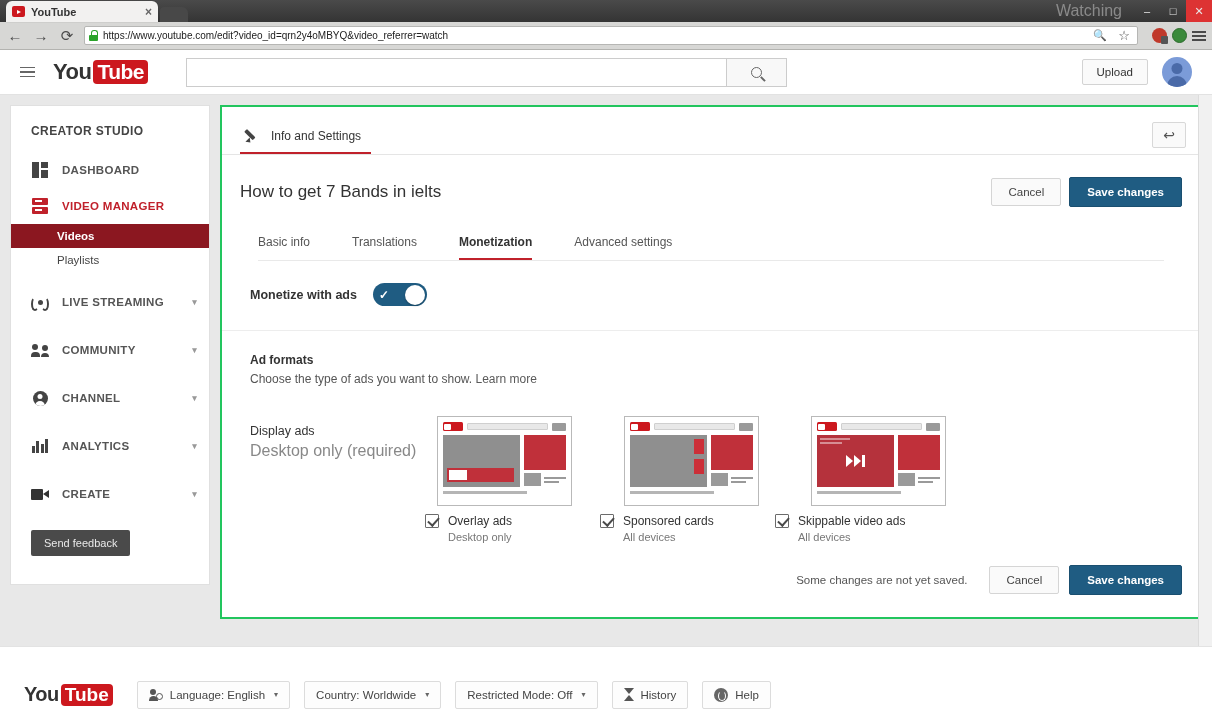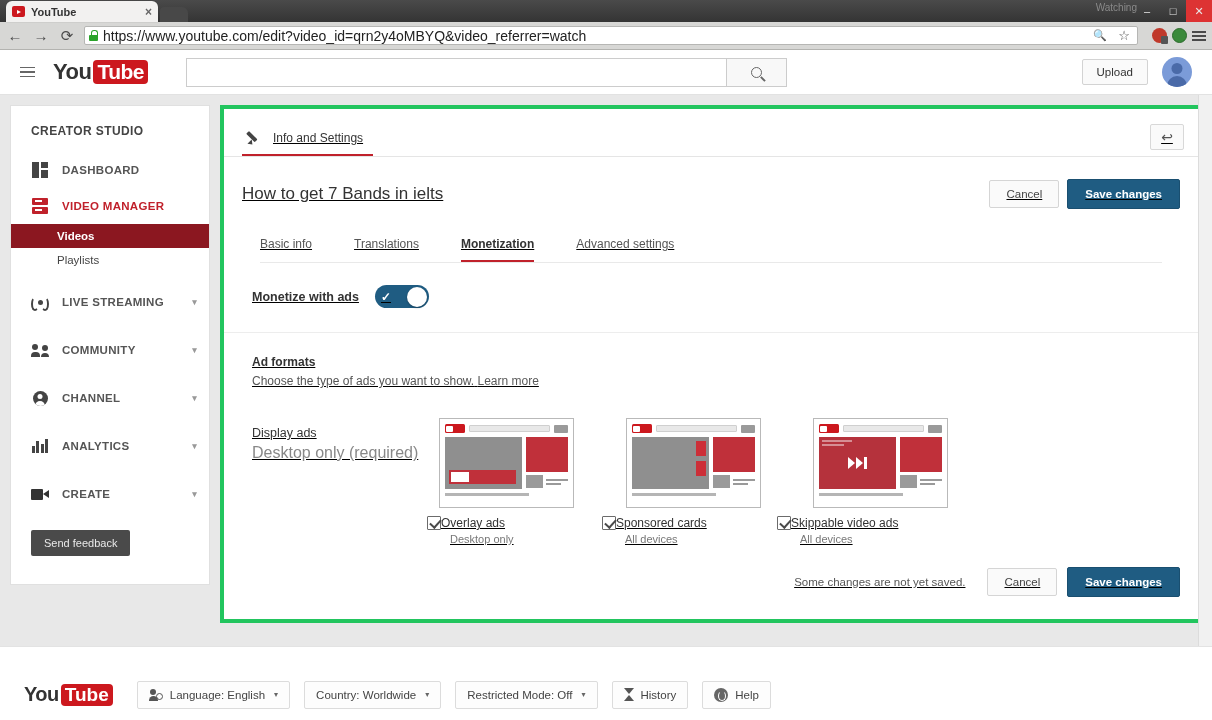--- a/index.html
+++ b/index.html
@@ -42,37 +42,37 @@
   .tab-new {
     width: 28px; height: 15px; background:#484848; border-radius:4px 6px 0 0;
     margin-left: 2px; margin-bottom:0;
   }
   .win-controls {
     position:absolute; right:0; top:0; height:22px;
     display:flex; align-items:center; gap:0;
   }
   .win-btn { width:26px; height:22px; display:flex; align-items:center; justify-content:center; color:#e8e8e8; font-size:11px; }
   .win-btn.close { background:#d33; }
-  .win-ghost { position:absolute; right:75px; top:2px; font-size:10px; color:#8a8a8a; }
+  .win-ghost { position:absolute; right:90px; top:2px; font-size:16px; color:#8a8a8a; }
 
   .navbar {
     height: 28px; background:#d7d7d5; border-bottom:1px solid #b3b3b0;
     display:flex; align-items:center; padding: 0 6px; gap: 8px;
   }
   .nav-ico { width:18px; height:18px; display:flex; align-items:center; justify-content:center; color:#4a4a4a; font-size:15px; cursor:pointer; }
   .urlbar {
     flex:1; height:19px; background:#fff; border:1px solid #b6b6b4; border-radius:2px;
     display:flex; align-items:center; padding:0 4px; gap:5px;
   }
   .lock {
     width:9px; height:11px; position:relative; flex:none;
   }
   .lock::before{content:""; position:absolute; bottom:0; width:9px; height:6px; background:#2aa32a; border-radius:1px;}
   .lock::after{content:""; position:absolute; top:0; left:2px; width:5px; height:6px; border:1.5px solid #2aa32a; border-bottom:none; border-radius:3px 3px 0 0;}
-  .url-text { font-size:14px; color:#222; white-space:nowrap; }
+  .url-text { font-size:10px; color:#222; white-space:nowrap; }
   .url-right { display:flex; align-items:center; gap:5px; padding-left:6px; }
   .ext-red { width:15px; height:15px; border-radius:50%; background:#c0392b; position:relative; }
   .ext-red::after{content:""; position:absolute; right:-1px; bottom:-1px; width:7px;height:8px;background:#555;border-radius:1px;}
   .ext-green { width:15px; height:15px; border-radius:50%; background:#3b8a3b; border:1.5px solid #2c6b2c;}
   .burger { display:flex; flex-direction:column; gap:2px; cursor:pointer;}
   .burger span { display:block; width:14px; height:2px; background:#4a4a4a; }
 
   
   .yt-header {
     height: 45px; background:#fff; border-bottom:1px solid #e2e2e2;
@@ -156,21 +156,21 @@
   .ic-chan::before{content:"";position:absolute;top:3px;left:50%;transform:translateX(-50%);width:5px;height:5px;border-radius:50%;background:#fff;}
   .ic-chan::after{content:"";position:absolute;bottom:0;left:50%;transform:translateX(-50%);width:10px;height:5px;border-radius:5px 5px 0 0;background:#fff;}
   .ic-ana { display:flex; align-items:flex-end; gap:1.5px; height:14px; }
   .ic-ana i { width:3px; background:#444; display:block; }
   .ic-create { position:relative; width:18px;height:11px; }
   .ic-create i{position:absolute; left:0; top:0; width:12px;height:11px;background:#333;border-radius:1px;}
   .ic-create::after{content:""; position:absolute; right:0; top:1px; border-top:4px solid transparent;border-bottom:4px solid transparent;border-right:6px solid #333;}
 
   
   .content {
-    flex:1; background:#fff; border:4px solid #22c55e; min-height:500px;text-decoration:underline;
+    flex:1; background:#fff; border:2px solid #22c55e; min-height:500px;
   }
   .content-tabbar {
     height:48px; border-bottom:1px solid #e5e5e5; display:flex; align-items:flex-end;
     padding: 0 14px 0 18px; position:relative;
   }
   .info-tab {
     display:flex; align-items:center; gap:10px; padding:0 10px 9px 6px;
     border-bottom:2px solid #c0212b; font-size:12px; color:#333; cursor:pointer;
   }
   .pencil { width:15px; height:15px; position:relative; transform:rotate(0deg); flex:none;}
@@ -255,21 +255,21 @@
   .sk-player { flex:1; background:#b5323c; position:relative; display:flex; align-items:center; justify-content:center;}
   .sk-icon { display:flex; align-items:center; gap:1px; }
   .sk-icon i { width:0;height:0;border-left:7px solid #fff;border-top:6px solid transparent;border-bottom:6px solid transparent;display:block;}
   .sk-icon b { width:3px;height:12px;background:#fff;display:block;}
   .sk-lines { position:absolute; left:3px; top:3px; display:flex; flex-direction:column; gap:2px; }
   .sk-lines i { display:block; height:2px; width:30px; background:rgba(255,255,255,.45); }
 
   .checks-row { display:flex; padding: 8px 18px 0 28px; }
   .check-col { width:175px; }
   .check-item { width:135px; margin-right:40px; }
-  .chk-line { display:flex; align-items:center; }
+  .chk-line { display:flex; align-items:center; gap:9px; }
   .chk {
     width:14px; height:14px; border:1.5px solid #6b6b6b; background:#fff;
     position:relative; flex:none; cursor:pointer; border-radius:1px;
   }
   .chk.checked::after {
     content:""; position:absolute; left:3.5px; top:0px; width:5px; height:9px;
     border:solid #4a4a4a; border-width:0 2px 2px 0; transform:rotate(42deg);
   }
   .chk-label { font-size:12px; color:#333; white-space:nowrap; }
   .chk-sub { font-size:11px; color:#777; padding-left:23px; margin-top:3px; white-space:nowrap; }

